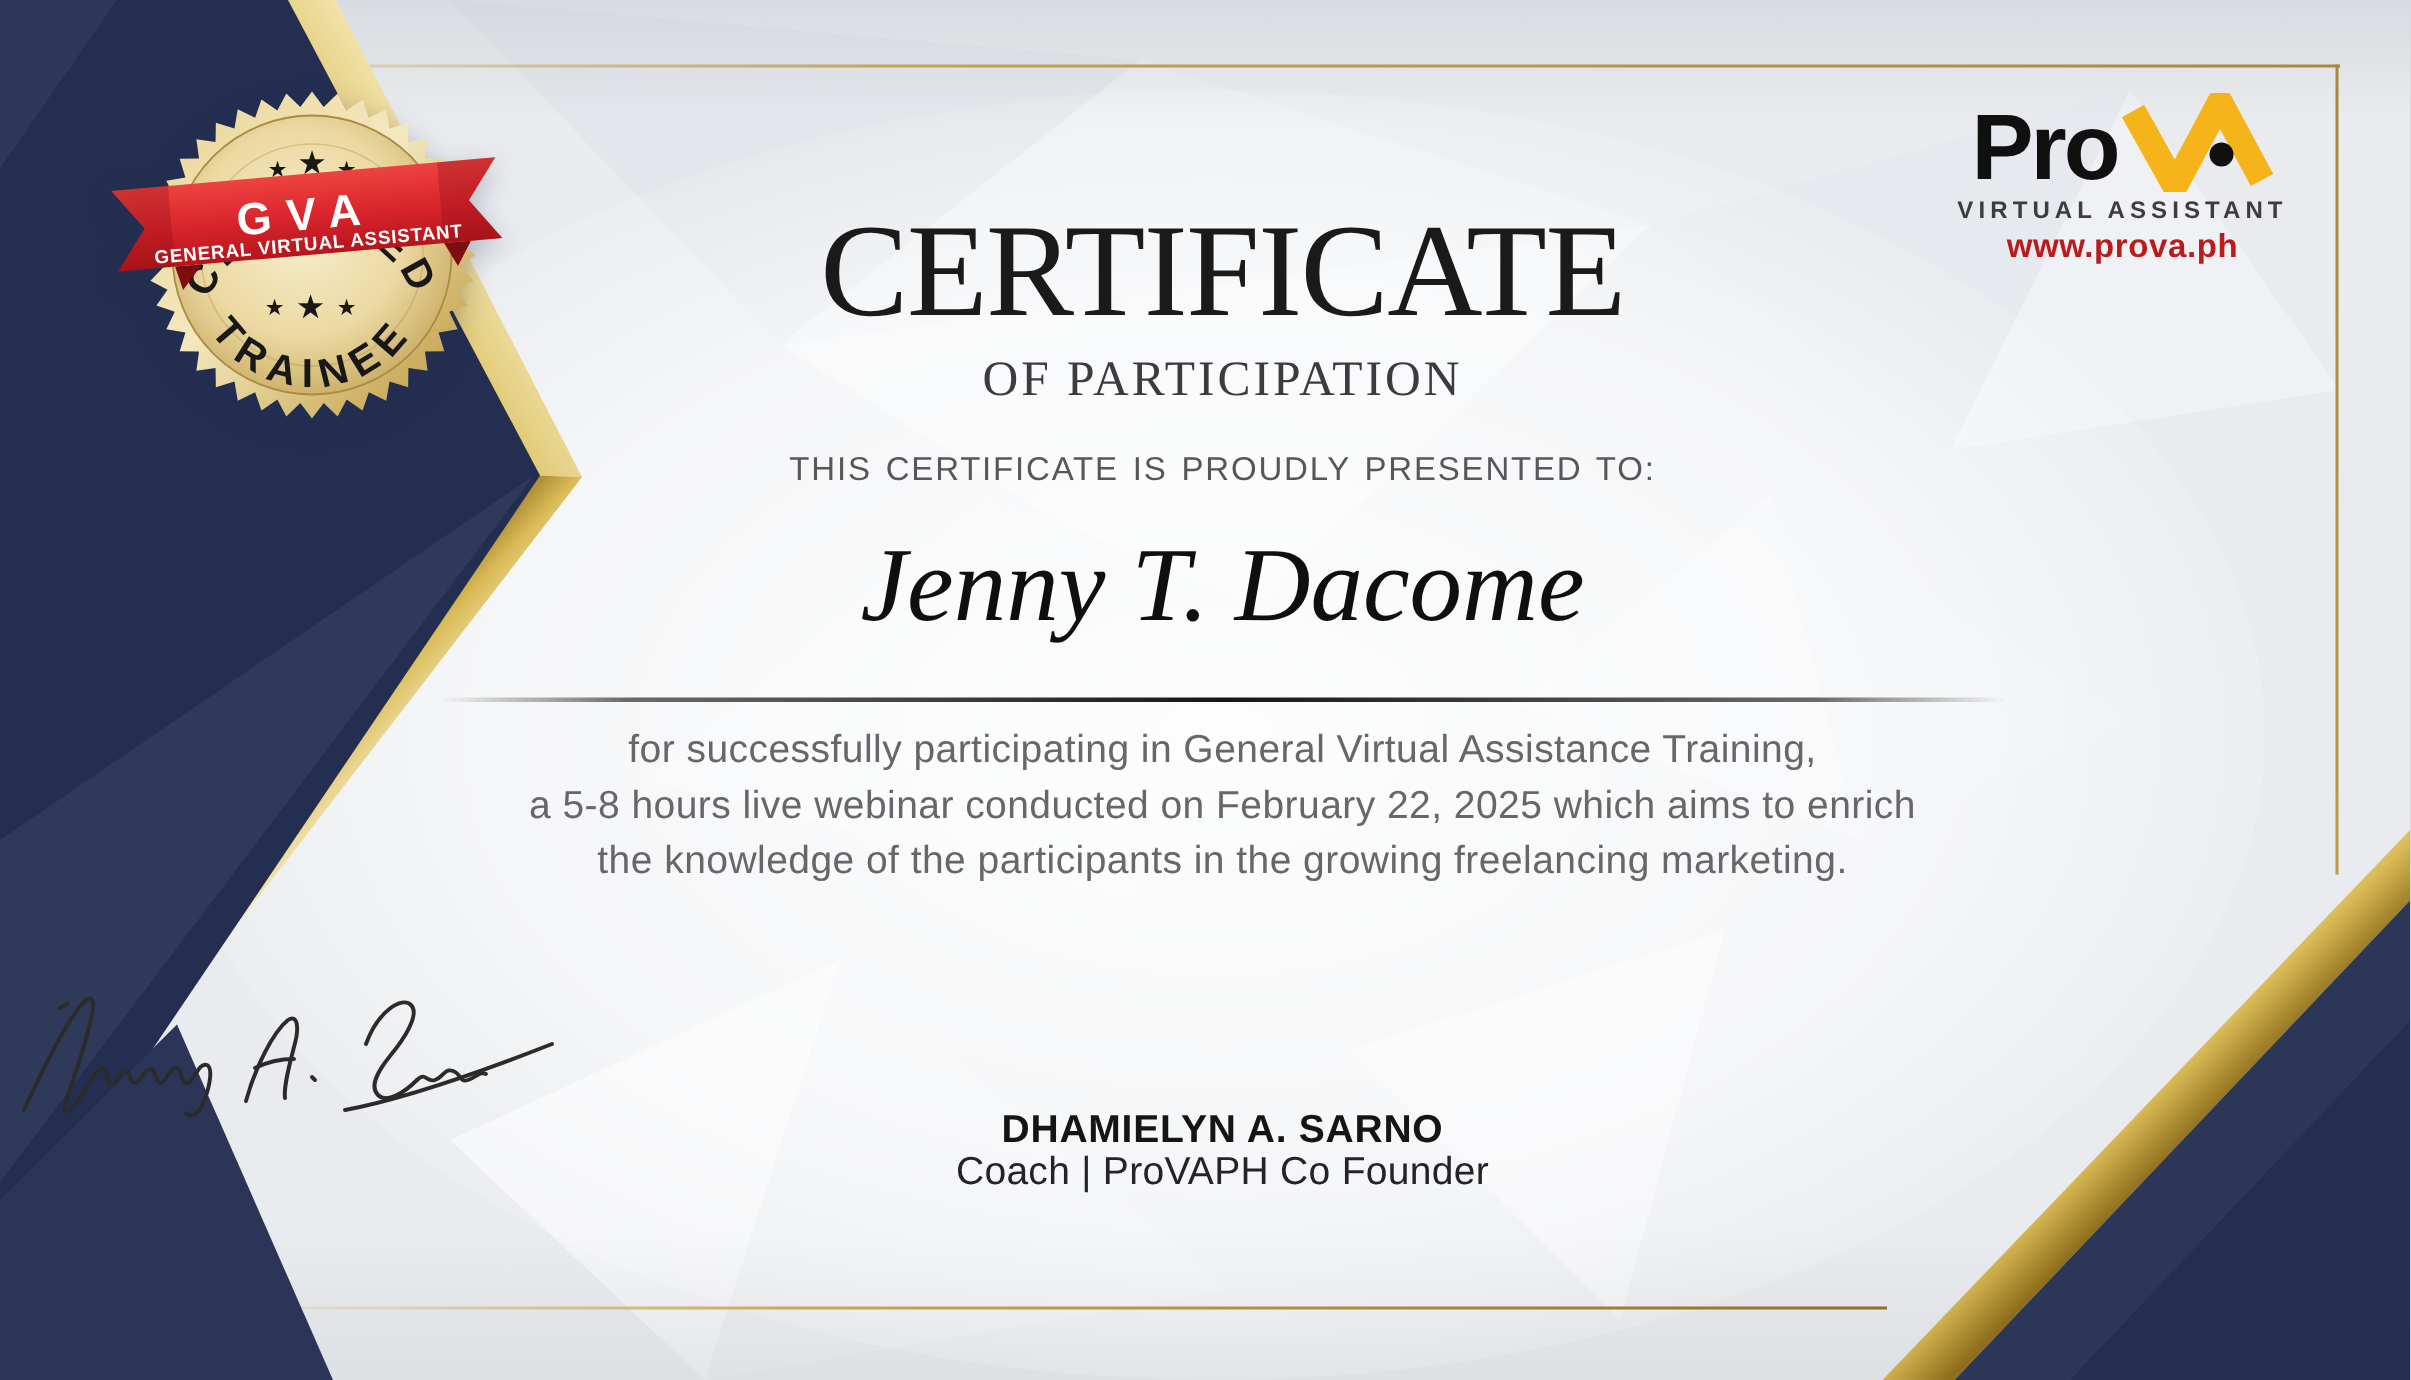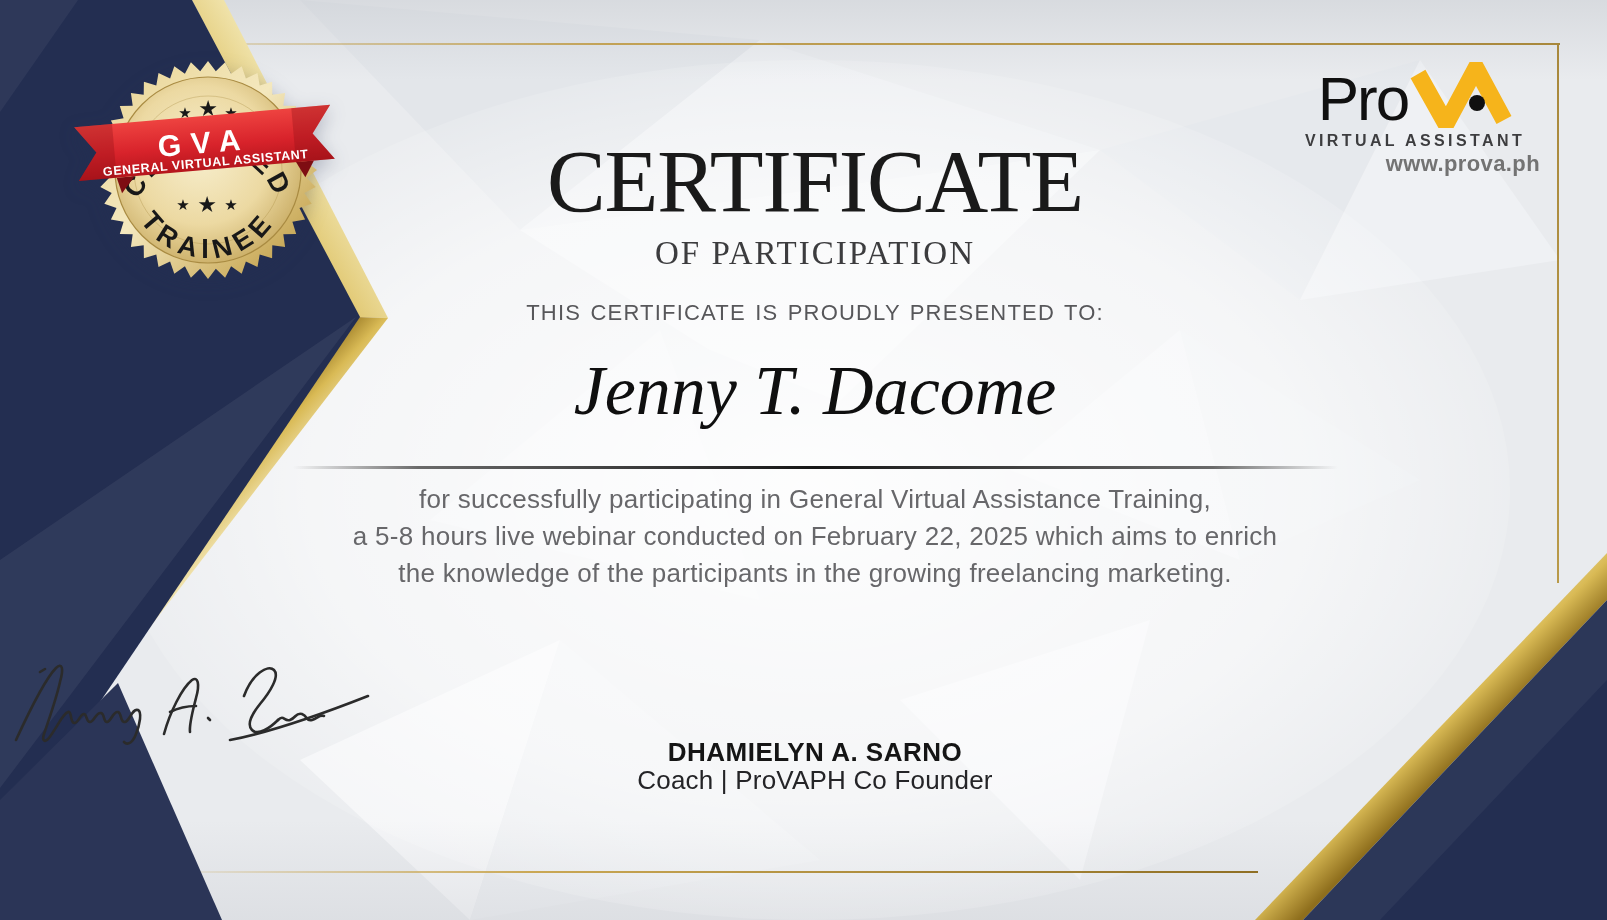--- a/index.html
+++ b/index.html
@@ -21,23 +21,23 @@
     background:linear-gradient(90deg,rgba(197,166,84,0),#caa855 35%,#8f6f24);}
 
   
   .badge{position:absolute;left:73px;top:50px;width:270px;height:240px;
     filter:drop-shadow(0 6px 9px rgba(35,46,81,.28));}
   .badge text{font-family:"Liberation Sans", sans-serif;}
 
   
   .logo{position:absolute;left:1290px;top:62px;width:250px;text-align:center;}
   .logo-row{display:flex;align-items:flex-end;justify-content:center;gap:2px;}
-  .logo-pro{font-size:62px;font-weight:normal;letter-spacing:-2px;color:#101010;line-height:58px;}
+  .logo-pro{font-size:62px;font-weight:bold;letter-spacing:-2px;color:#101010;line-height:58px;}
   .logo-tagline{margin-top:4px;font-size:16px;font-weight:bold;letter-spacing:3.4px;color:#3d3d3f;}
-  .logo-site{margin-top:1px;font-size:22px;font-weight:bold;letter-spacing:.4px;color:#737373;text-align:right;}
+  .logo-site{margin-top:1px;font-size:22px;font-weight:bold;letter-spacing:.4px;color:#b91c1c;}
 
   
   .content{position:absolute;left:12px;top:0;width:1606px;height:920px;text-align:center;}
   .content>div{position:absolute;left:0;right:0;}
   .title{top:138px;font-family:"Liberation Serif", serif;font-size:88px;line-height:1;
     letter-spacing:-1px;color:#1a1a1a;}
   .subtitle{top:237px;font-family:"Liberation Serif", serif;font-size:33px;line-height:1;
     letter-spacing:2px;color:#3c3c3e;}
   .presented{top:300px;font-size:22px;letter-spacing:1.2px;word-spacing:2px;color:#57575a;}
   .recipient{top:351px;font-family:"Liberation Serif", serif;font-style:italic;

